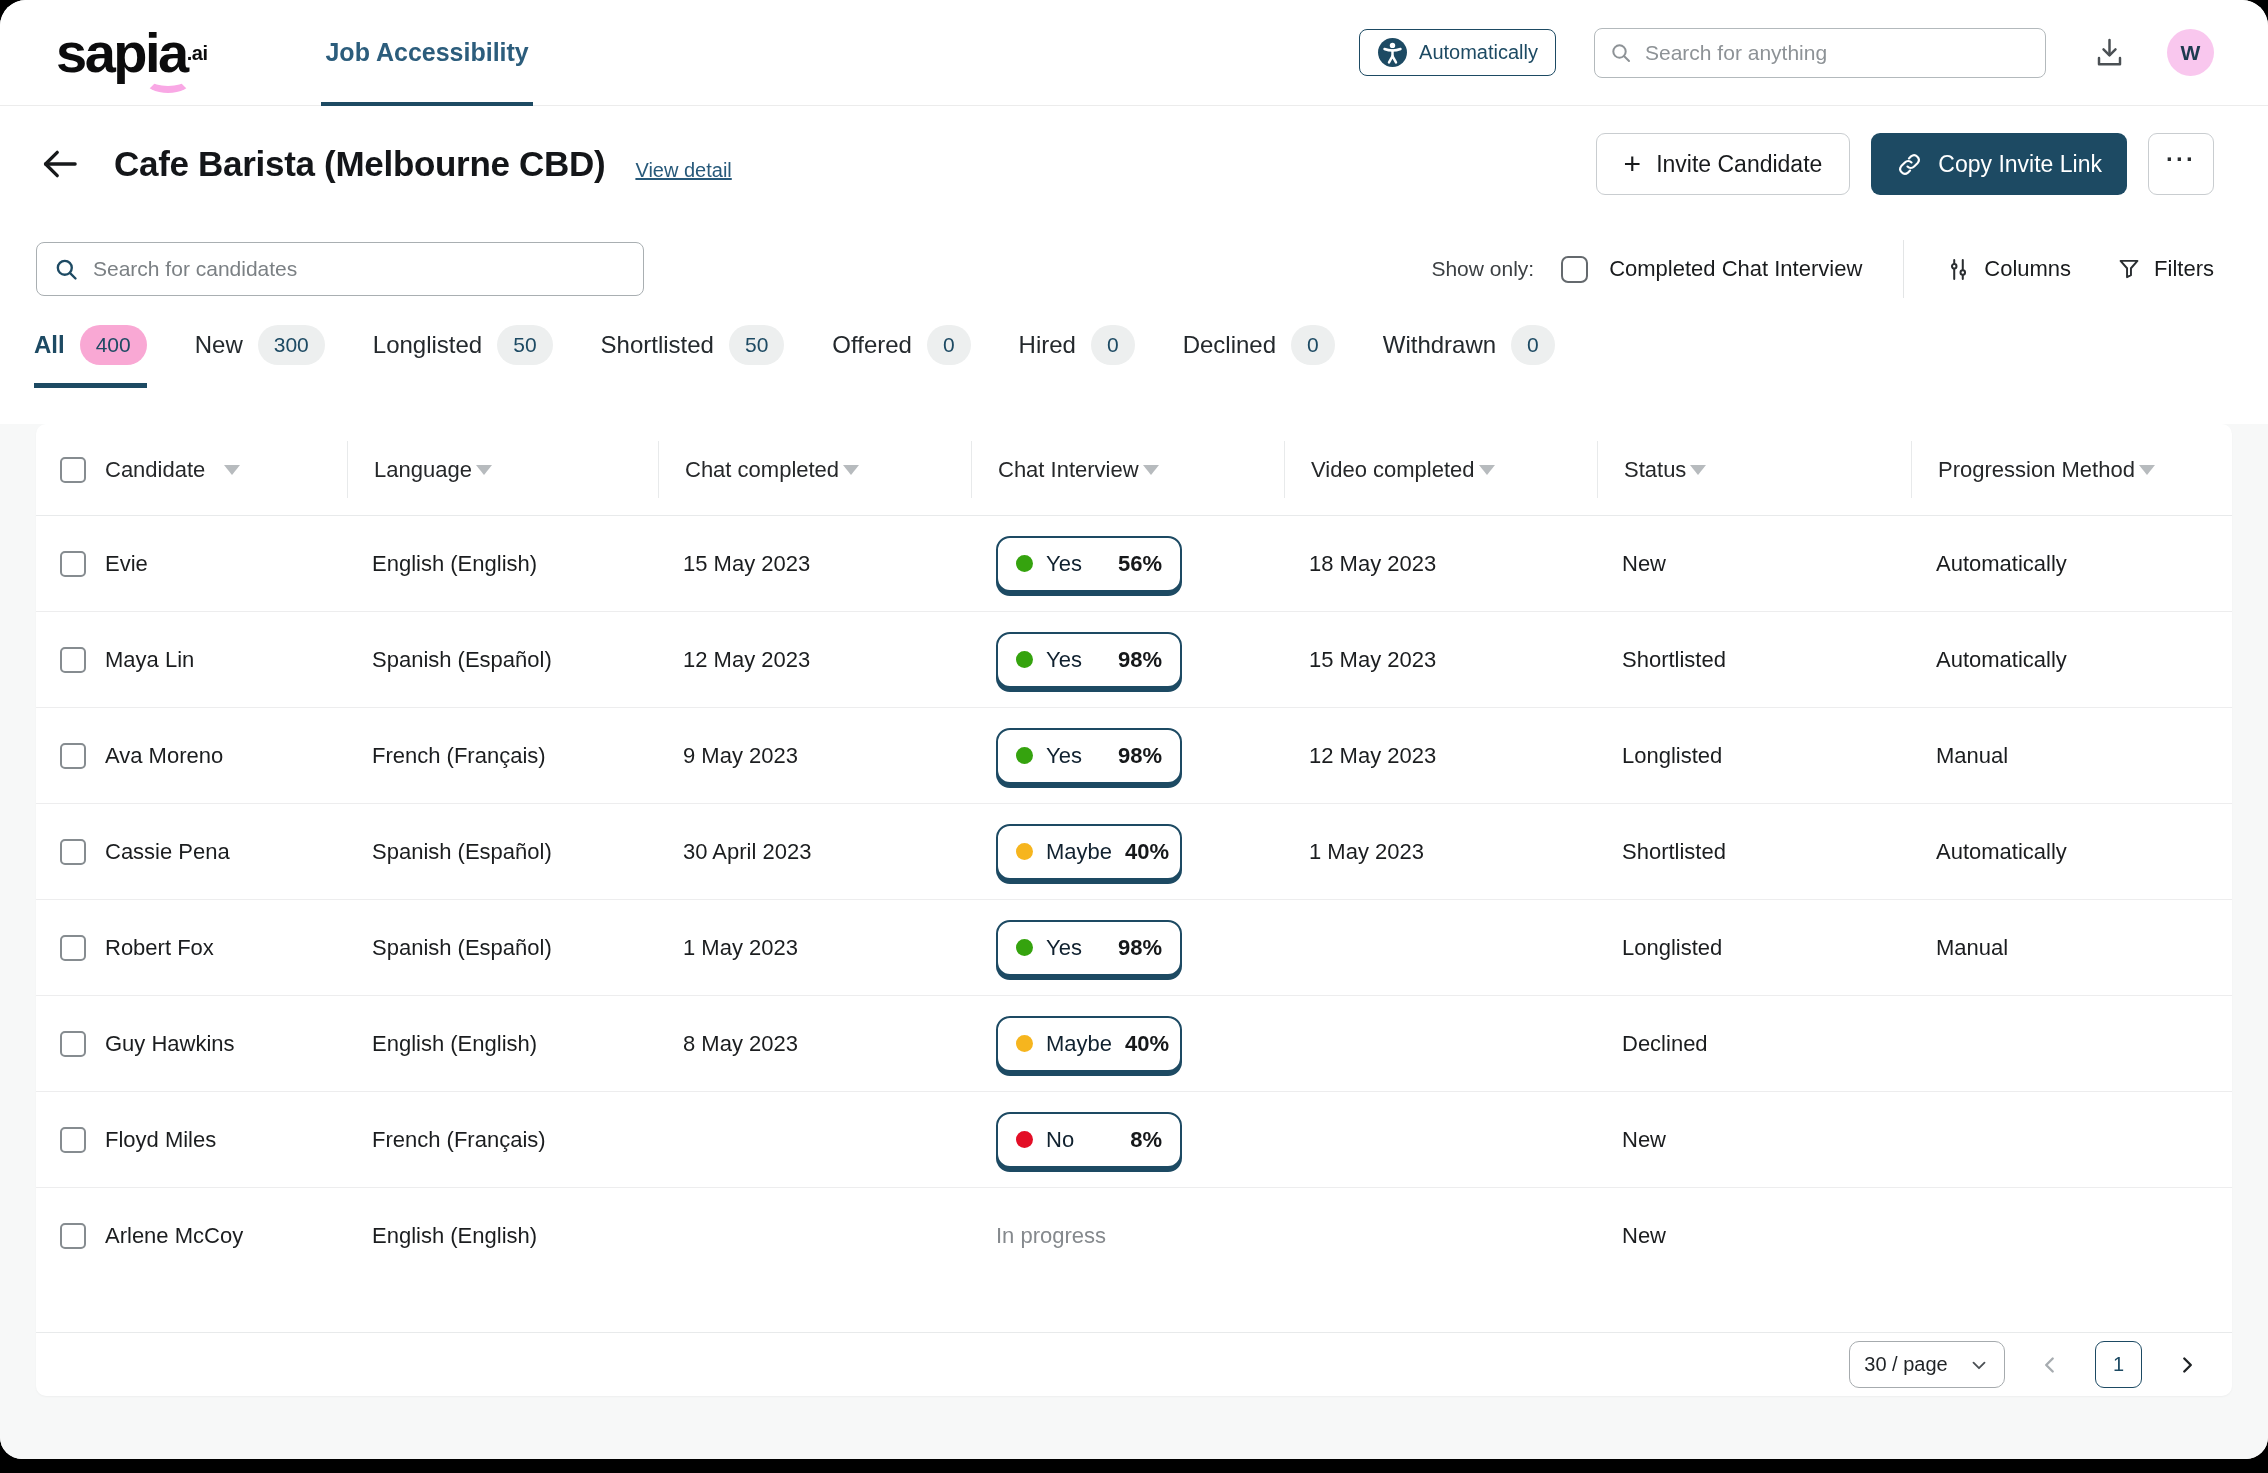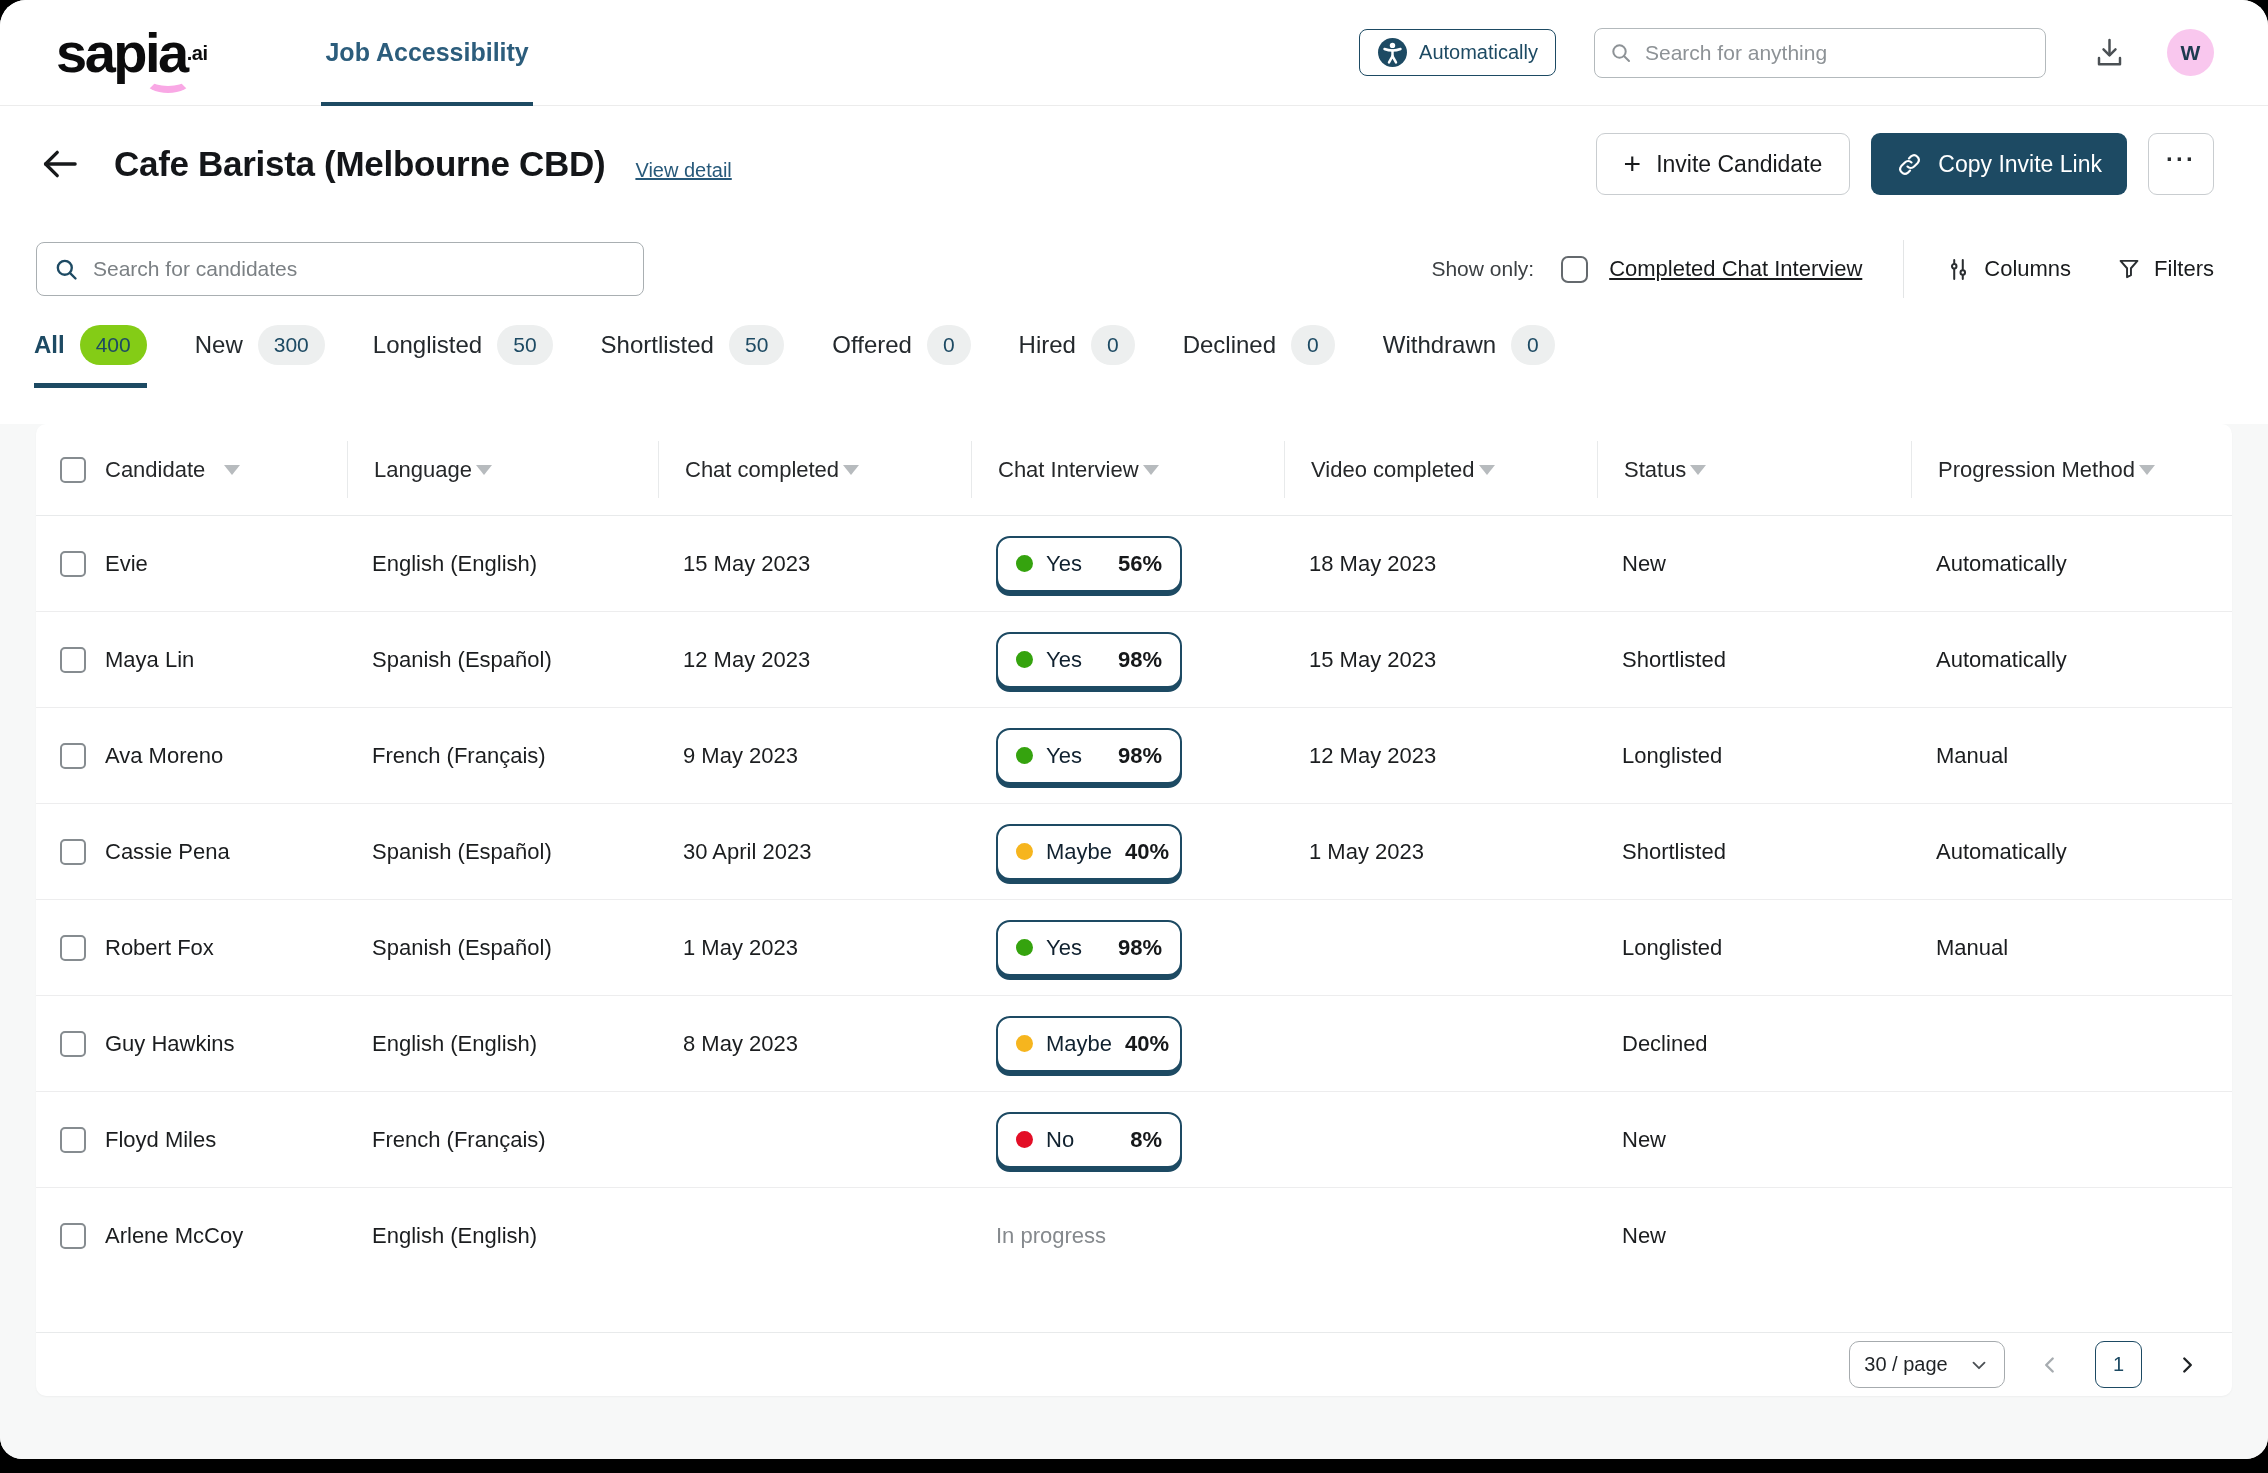--- a/index.html
+++ b/index.html
@@ -34,31 +34,31 @@
   .btn-more { width:66px; height:62px; background:#fff; border:1px solid #c9cdd0; border-radius:9px; font-size:24px; letter-spacing:2px; color:#2a2e31; cursor:pointer; display:flex; align-items:center; justify-content:center; padding-bottom:10px; font-weight:700; }
 
   
   .filter-row { display:flex; align-items:center; height:54px; margin:47px 54px 0 36px; }
   .cand-search { display:flex; align-items:center; gap:13px; width:608px; height:54px; border:1px solid #a9afb2; border-radius:8px; padding:0 16px; color:#1d4a63; }
   .cand-search input { border:none; outline:none; width:100%; font-size:21px; color:#3c4043; font-family:"Liberation Sans", sans-serif; }
   .cand-search input::placeholder { color:#7b8084; }
   .filter-right { margin-left:auto; display:flex; align-items:center; gap:27px; }
   .show-only { font-size:21px; color:#3c4043; }
   .chk { display:inline-block; width:27px; height:27px; border:2px solid #64696d; border-radius:7px; background:#fff; cursor:pointer; }
-  .chk-label { font-size:22px; color:#191b1d; margin-left:-6px;text-decoration:underline; }
+  .chk-label { font-size:22px; color:#191b1d; margin-left:-6px; }
   .vdiv { width:1px; height:58px; background:#e3e5e6; margin:0 14px; }
   .tool-btn { display:flex; align-items:center; gap:12px; background:none; border:none; font-size:22px; color:#191b1d; cursor:pointer; font-family:inherit; }
 
   
   .tabs-row { display:flex; align-items:flex-start; gap:48px; margin:29px 0 0 34px; height:63px; }
   .tab { position:relative; display:flex; align-items:center; gap:15px; height:100%; cursor:pointer; padding-bottom:23px; }
   .tab-label { font-size:24px; font-weight:500; color:#24292d; }
   .tab.active .tab-label { color:#1d4a63; font-weight:700; }
   .tab-badge { display:flex; align-items:center; justify-content:center; min-width:40px; height:40px; padding:0 16px; border-radius:22px; background:#edefef; font-size:21px; font-weight:500; color:#1d4a63; }
-  .tab.active .tab-badge { background:#84cc16; }
+  .tab.active .tab-badge { background:#f9a8d4; }
   .tab.active::after { content:""; position:absolute; left:0; right:0; bottom:0; height:5px; background:#1d4a63; }
 
   
   .content { background:#f7f8f8; height:1071px; }
   .card { width:2196px; height:972px; margin:36px 36px 0 36px; background:#fff; border-radius:10px; box-shadow:0 1px 2px rgba(0,0,0,0.04); display:flex; flex-direction:column; overflow:hidden; }
   .thead, .trow { display:grid; grid-template-columns:311px 311px 313px 313px 313px 314px 1fr; align-items:center; }
   .thead { height:92px; border-bottom:1px solid #e8eaeb; }
   .th { position:relative; display:flex; align-items:center; gap:4px; padding-left:27px; font-size:22px; color:#26282a; height:100%; }
   .th.first { padding-left:24px; gap:19px; }
   .th:not(.first)::before { content:""; position:absolute; left:0; top:17px; bottom:17px; width:1px; background:#e8eaeb; }

